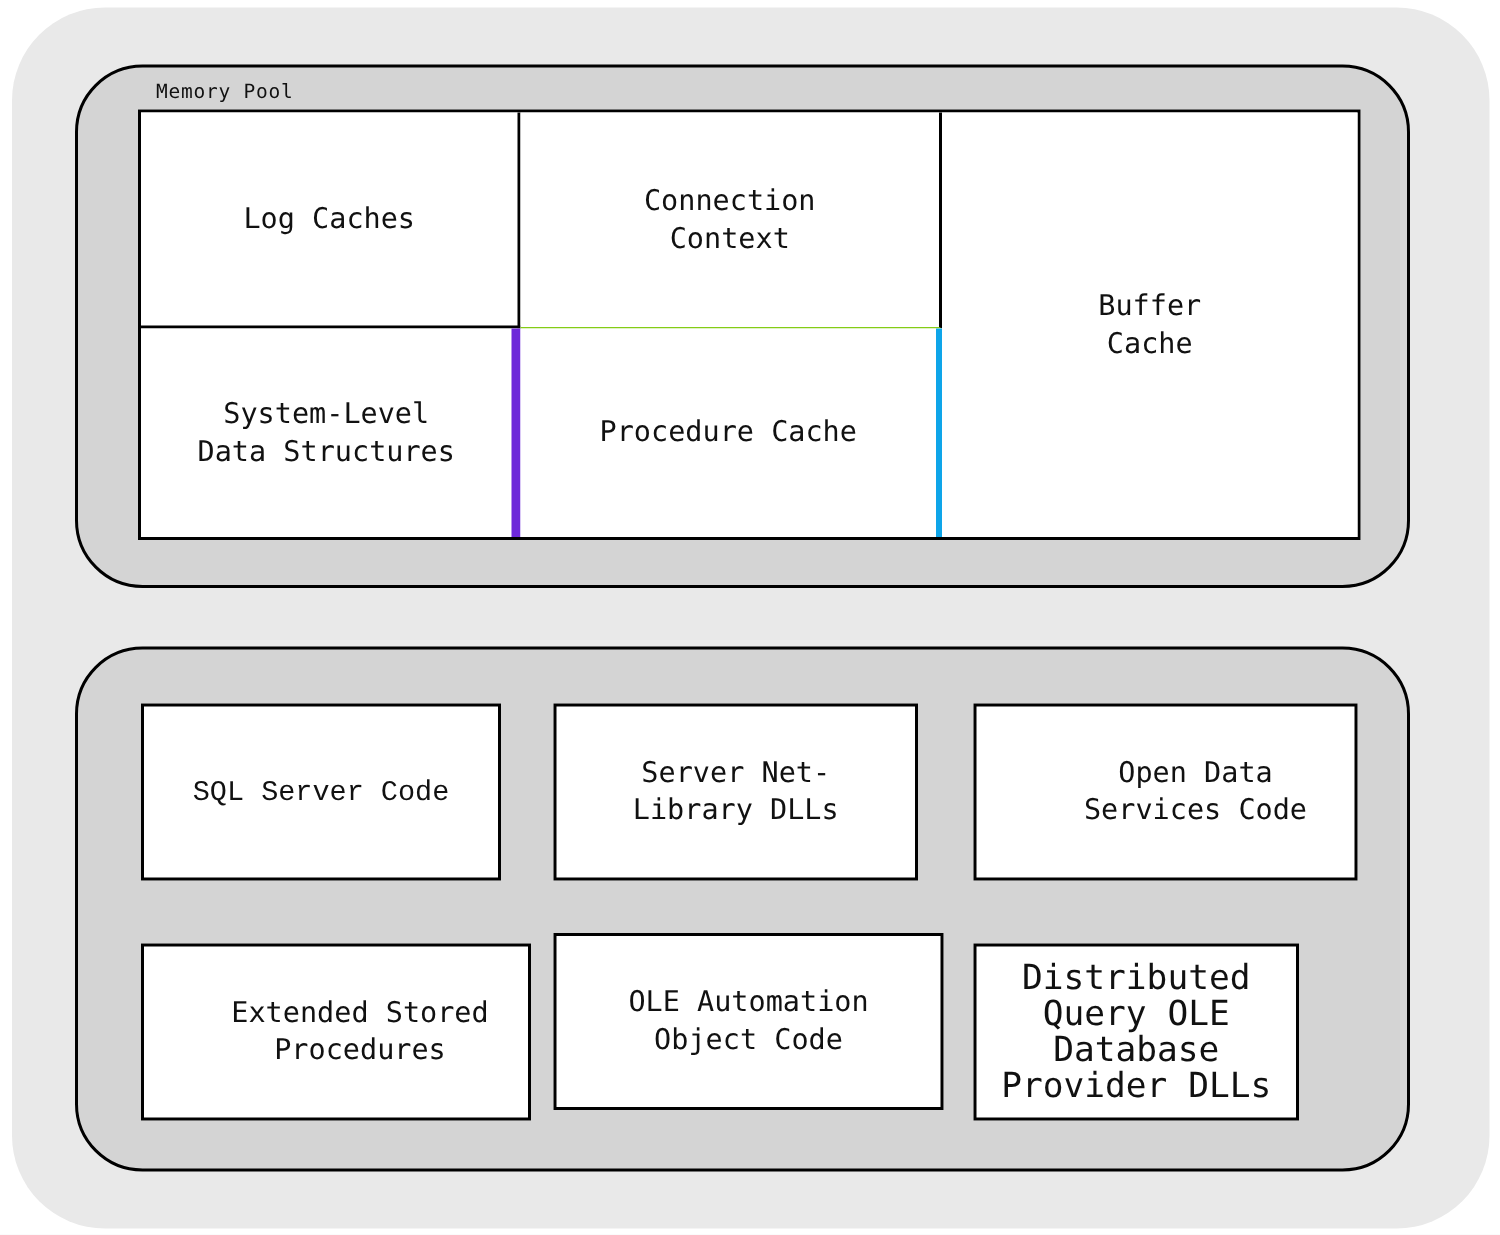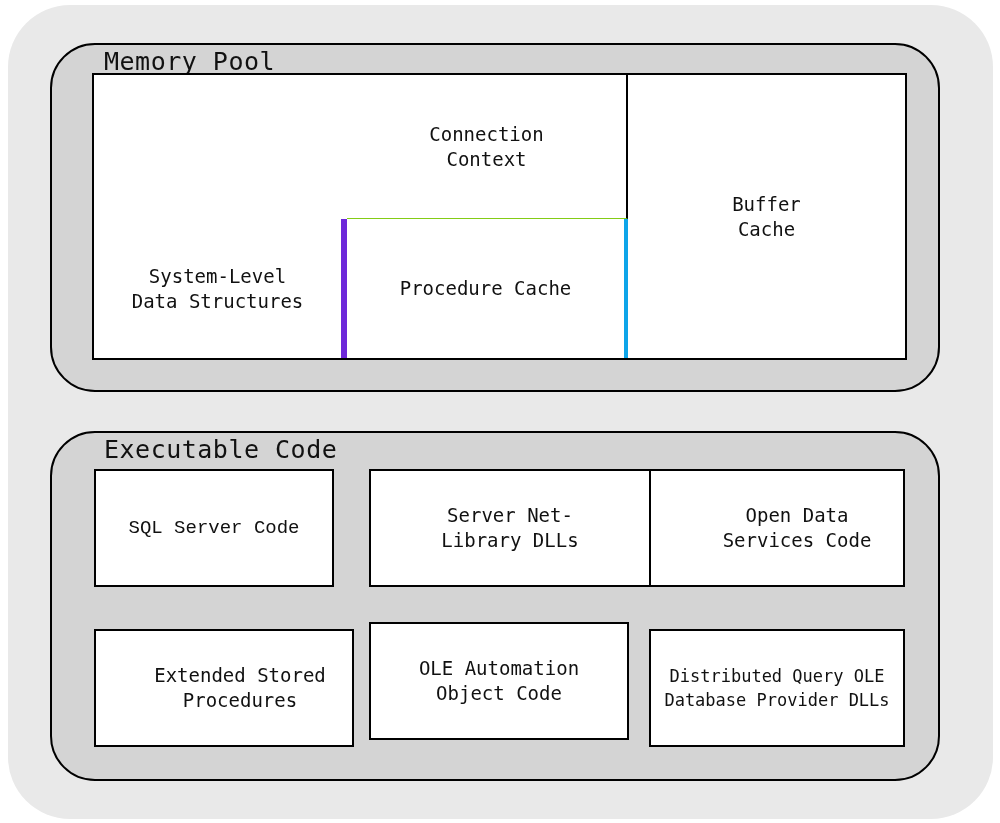--- a/index.html
+++ b/index.html
@@ -36,21 +36,21 @@
     border-radius: 45px;
   }
 
   .panel-memory { top: 38px;  height: 349px; }  
   .panel-exec   { top: 426px; height: 350px; }  
 
   .panel-title {
     position: absolute;
     left: 52px;
     top: 5px;
-    font-size: 25px;
+    font-size: 13px;
     line-height: 24px;
     color: #111111;
     letter-spacing: 0.5px;
   }
 
   
   .mp-grid {
     position: absolute;
     left: 40px;
     top: 28px;
@@ -90,56 +90,58 @@
     align-items: center;
     justify-content: center;
     text-align: center;
     font-size: 19px;
     line-height: 25px;
     color: #111111;
     white-space: pre-line;
   }
 
   .b1 { left: 42px;  top: 36px;  width: 240px; height: 118px; font-family: Liberation Mono, monospace; }
-  .b2 { left: 317px; top: 36px;  width: 282px; height: 118px; }
+  .b2 { left: 317px; top: 36px;  width: 243px; height: 118px; }
   .b3 { left: 597px; top: 36px;  width: 256px; height: 118px; padding-left: 40px; }
   .b4 { left: 42px;  top: 196px; width: 260px; height: 118px; padding-left: 32px; }
   .b5 { left: 317px; top: 189px; width: 260px; height: 118px; }
-  .b6 { left: 597px; top: 196px; width: 256px; height: 118px; font-size: 17px; line-height: 24px; }
+  .b6 { left: 597px; top: 196px; width: 217px; height: 118px; font-size: 23px; line-height: 24px; }
 </style>
 </head>
 <body>
 
 <div class="page">
   <div class="outer">
 
     <section class="panel panel-memory">
       <div class="panel-title">Memory Pool</div>
 
       <div class="mp-grid">
+        <div class="cell c-log">
+          <span>Log Caches</span>
+        </div>
         <div class="cell c-conn">
           <span>Connection
 Context</span>
         </div>
         <div class="cell c-buffer">
           <span>Buffer
 Cache</span>
         </div>
         <div class="cell c-sys">
           <span>System-Level
 Data Structures</span>
         </div>
         <div class="cell c-proc">
           <span>Procedure Cache</span>
         </div>
       </div>
     </section>
 
     <section class="panel panel-exec">
-      <div class="panel-title">Executable Code</div>
 
       <div class="box b1">
         <span>SQL Server Code</span>
       </div>
       <div class="box b2">
         <span>Server Net-
 Library DLLs</span>
       </div>
       <div class="box b3">
         <span>Open Data

